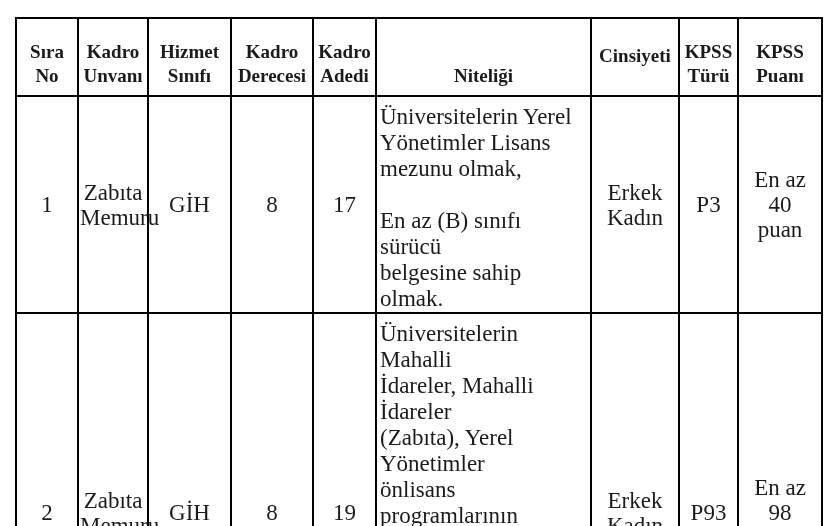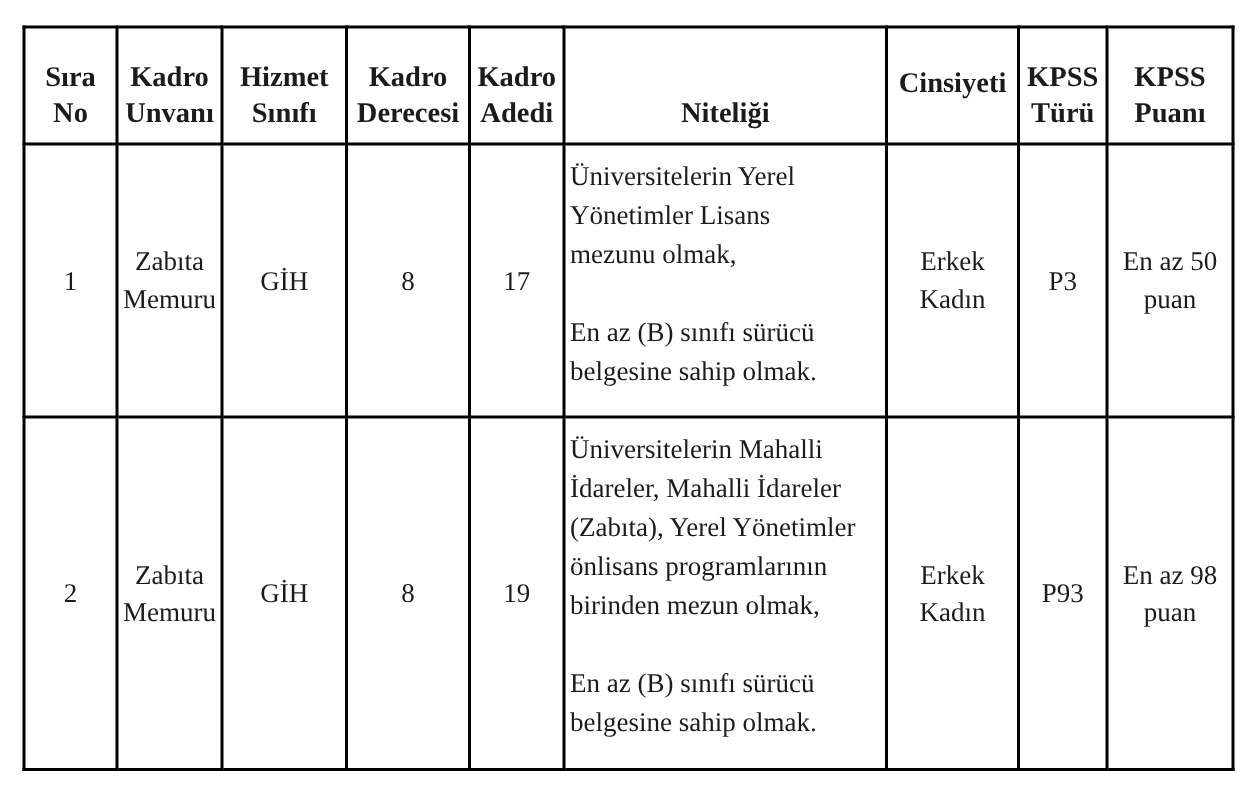--- a/index.html
+++ b/index.html
@@ -34,21 +34,21 @@
     line-height: 24px;
     text-align: center;
     vertical-align: bottom;
     padding: 0 1px 7px 1px;
   }
   table.jobs th.v-mid {
     vertical-align: middle;
     padding-bottom: 2px;
   }
   table.jobs td {
-    font-size: 18px;
+    font-size: 23px;
     line-height: 25px;
     text-align: center;
     vertical-align: middle;
     padding: 0 1px;
   }
   table.jobs td.niteligi {
     text-align: left;
     vertical-align: top;
     padding: 7px 2px 0 3px;
     line-height: 26px;
@@ -103,21 +103,21 @@
         <td>17</td>
         <td class="niteligi">Üniversitelerin Yerel
 Yönetimler Lisans
 mezunu olmak,
 
 En az (B) sınıfı sürücü
 belgesine sahip olmak.</td>
         <td>Erkek
 Kadın</td>
         <td>P3</td>
-        <td>En az 50
+        <td>En az 40
 puan</td>
       </tr>
       <tr class="row-2">
         <td>2</td>
         <td>Zabıta
 Memuru</td>
         <td>GİH</td>
         <td>8</td>
         <td>19</td>
         <td class="niteligi">Üniversitelerin Mahalli

